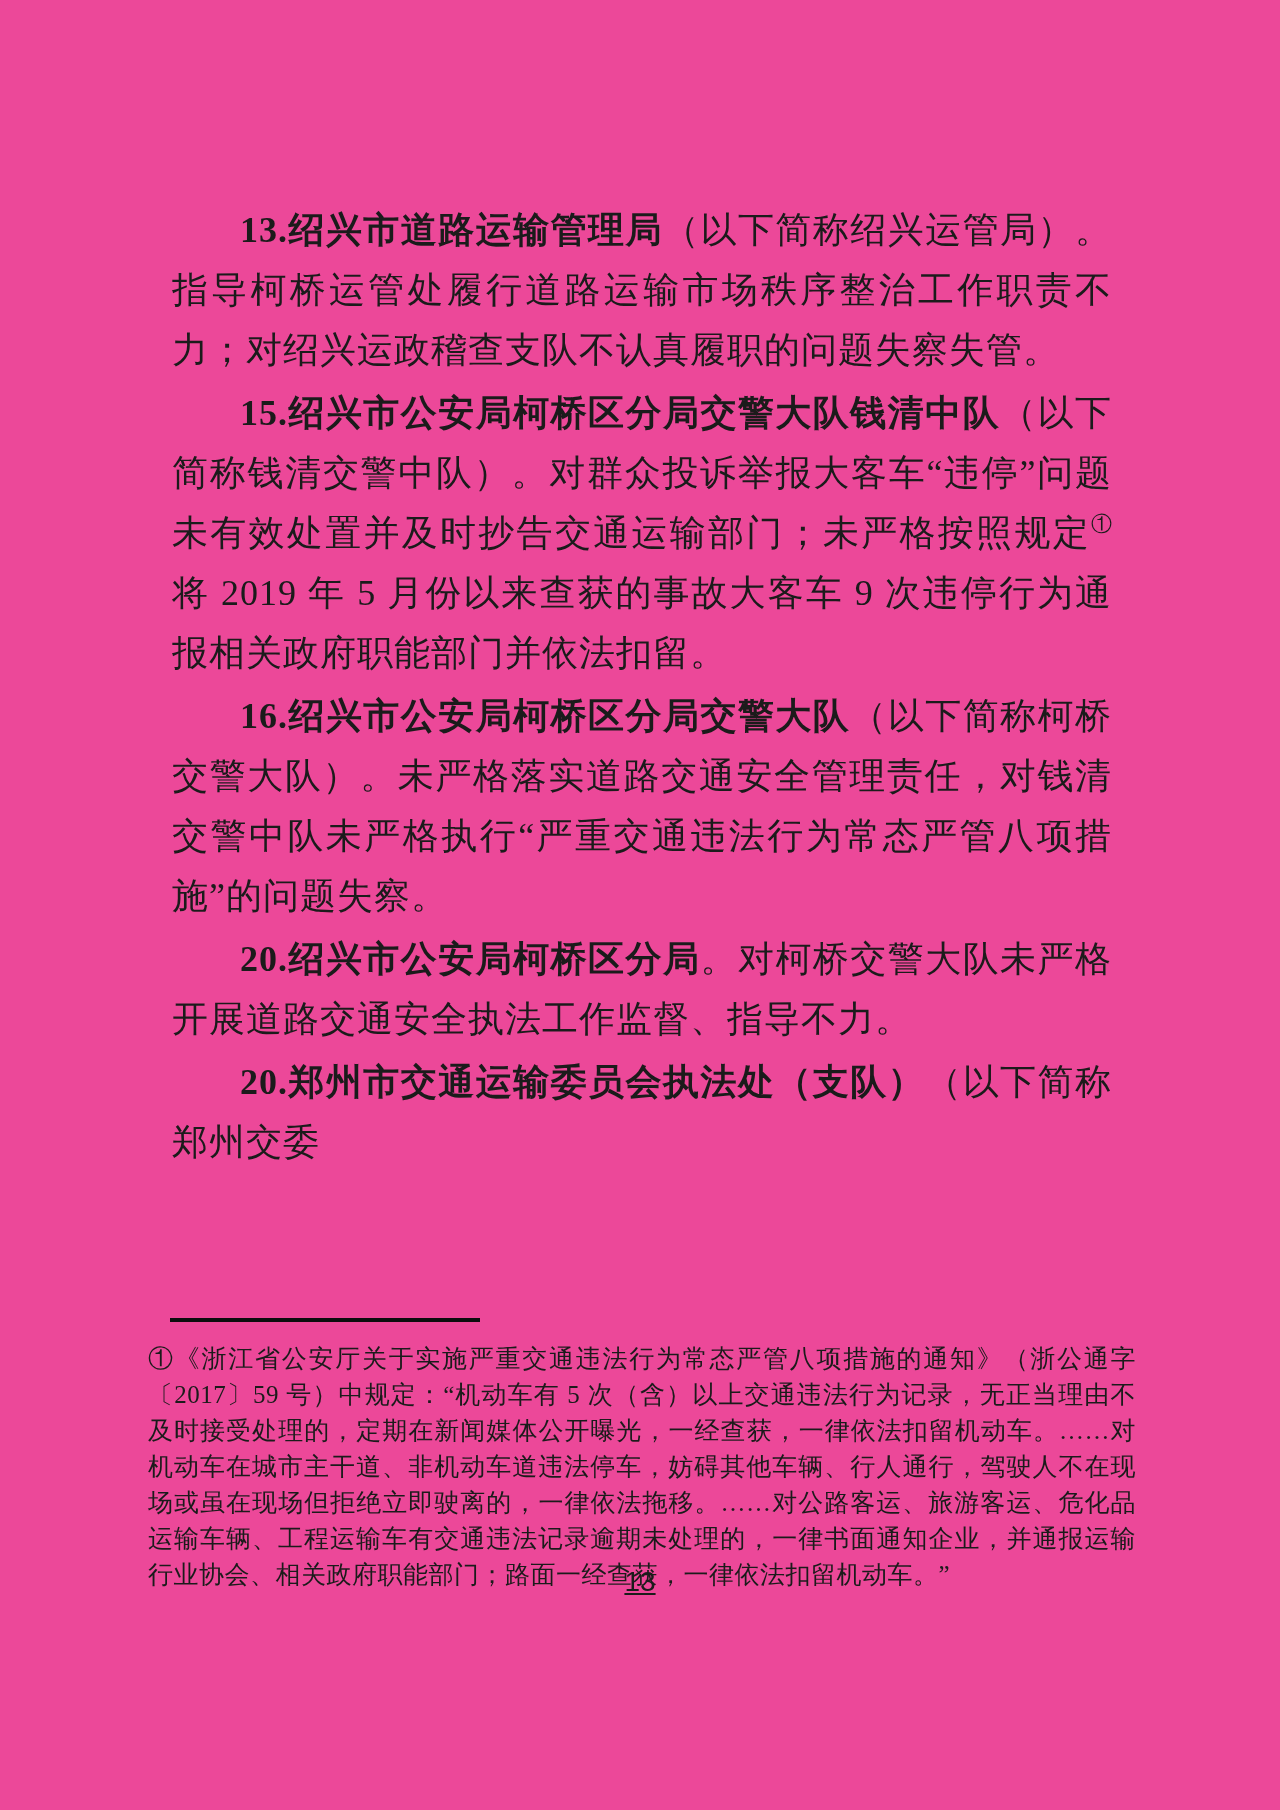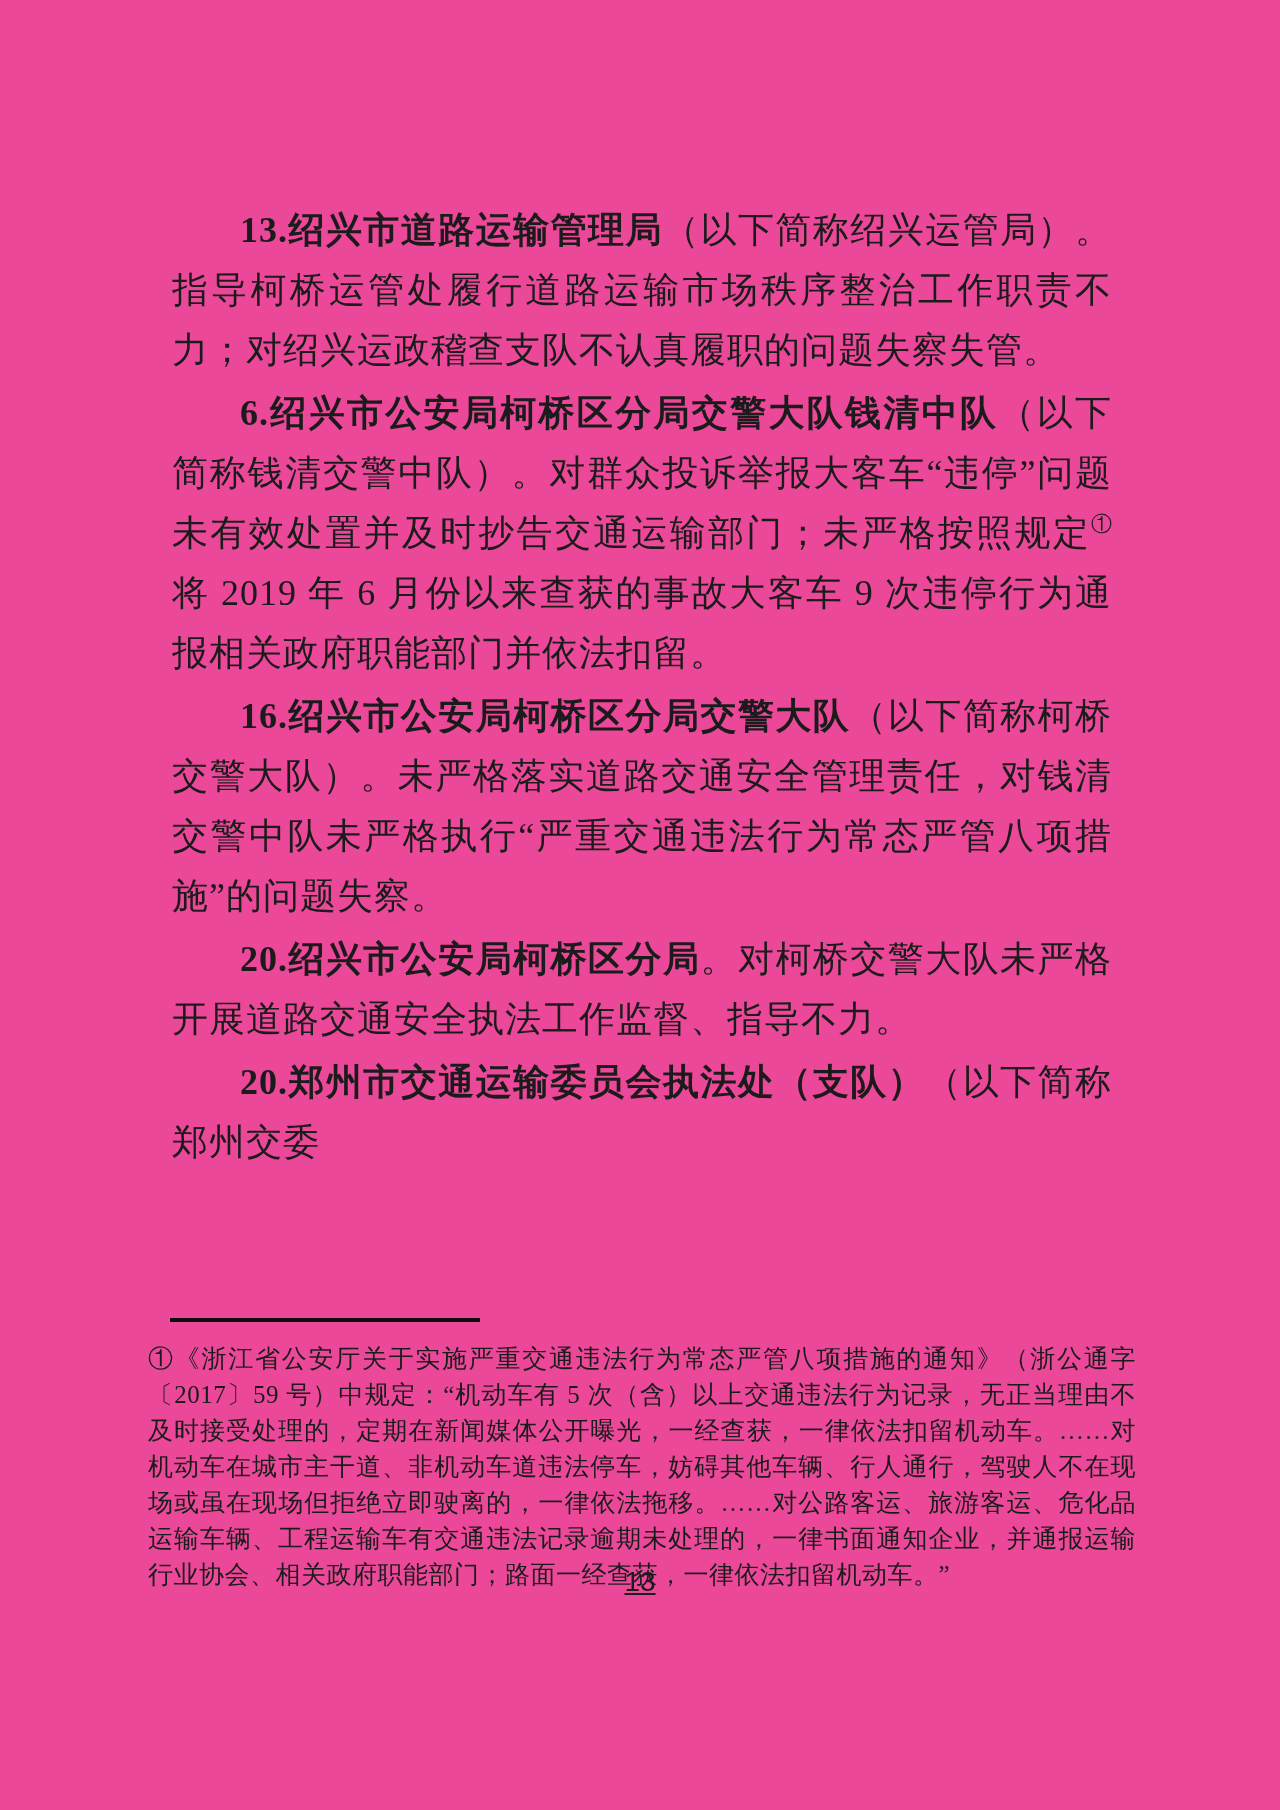--- a/index.html
+++ b/index.html
@@ -74,21 +74,21 @@
     text-decoration: underline;
   }
 </style>
 </head>
 <body>
 
 <div class="page">
 
   <main class="doc-body">
       <p class="para"><span class="item-title">13.绍兴市道路运输管理局</span><span>（以下简称绍兴运管局）。指导柯桥运管处履行道路运输市场秩序整治工作职责不力；对绍兴运政稽查支队不认真履职的问题失察失管。</span></p>
-      <p class="para"><span class="item-title">6.绍兴市公安局柯桥区分局交警大队钱清中队</span><span>（以下简称钱清交警中队）。对群众投诉举报大客车“违停”问题未有效处置并及时抄告交通运输部门；未严格按照规定</span><sup class="fn-ref">①</sup><span>将 2019 年 6 月份以来查获的事故大客车 9 次违停行为通报相关政府职能部门并依法扣留。</span></p>
+      <p class="para"><span class="item-title">15.绍兴市公安局柯桥区分局交警大队钱清中队</span><span>（以下简称钱清交警中队）。对群众投诉举报大客车“违停”问题未有效处置并及时抄告交通运输部门；未严格按照规定</span><sup class="fn-ref">①</sup><span>将 2019 年 5 月份以来查获的事故大客车 9 次违停行为通报相关政府职能部门并依法扣留。</span></p>
       <p class="para"><span class="item-title">16.绍兴市公安局柯桥区分局交警大队</span><span>（以下简称柯桥交警大队）。未严格落实道路交通安全管理责任，对钱清交警中队未严格执行“严重交通违法行为常态严管八项措施”的问题失察。</span></p>
       <p class="para"><span class="item-title">20.绍兴市公安局柯桥区分局</span><span>。对柯桥交警大队未严格开展道路交通安全执法工作监督、指导不力。</span></p>
       <p class="para"><span class="item-title">20.郑州市交通运输委员会执法处（支队）</span><span>（以下简称郑州交委</span></p>
     </main>
 
   <div class="footnote-rule"></div>
 
   <div class="footnote">
     <p>
       <span>①</span><span>《浙江省公安厅关于实施严重交通违法行为常态严管八项措施的通知》（浙公通字〔2017〕59 号）中规定：“机动车有 5 次（含）以上交通违法行为记录，无正当理由不及时接受处理的，定期在新闻媒体公开曝光，一经查获，一律依法扣留机动车。……对机动车在城市主干道、非机动车道违法停车，妨碍其他车辆、行人通行，驾驶人不在现场或虽在现场但拒绝立即驶离的，一律依法拖移。……对公路客运、旅游客运、危化品运输车辆、工程运输车有交通违法记录逾期未处理的，一律书面通知企业，并通报运输行业协会、相关政府职能部门；路面一经查获，一律依法扣留机动车。”</span>

